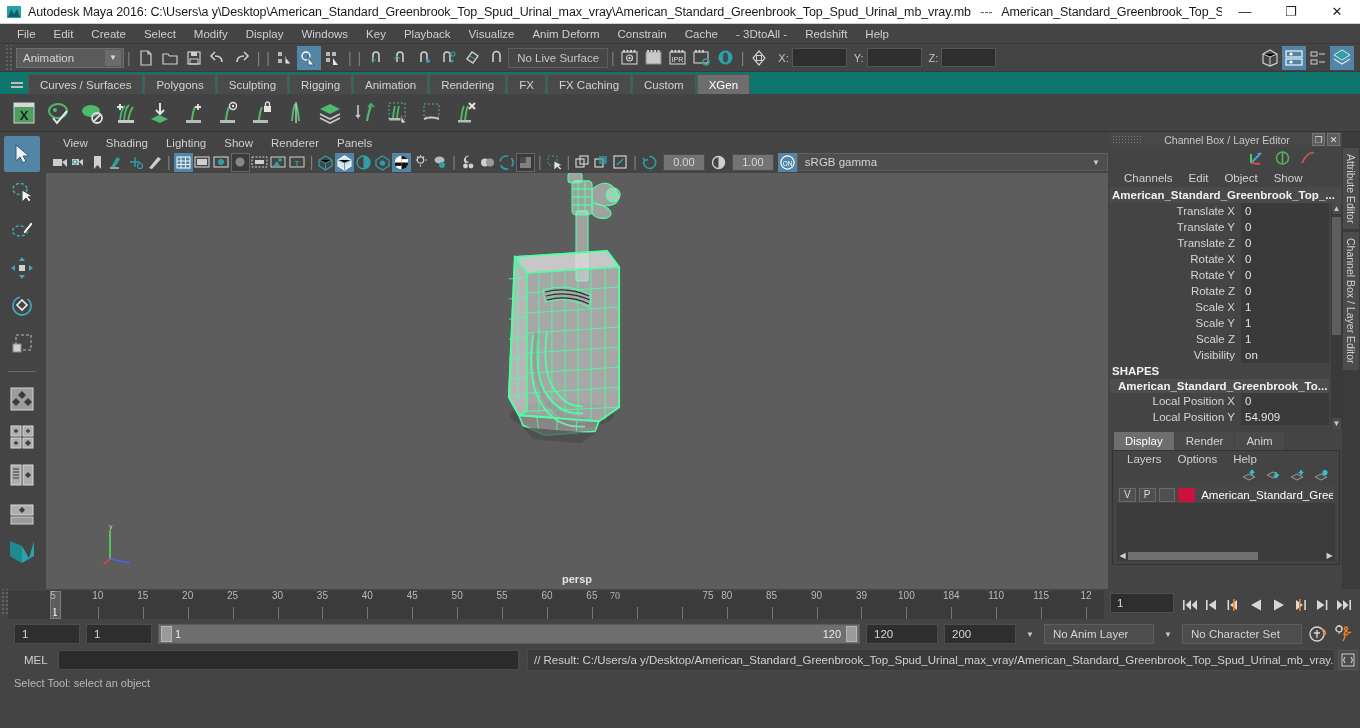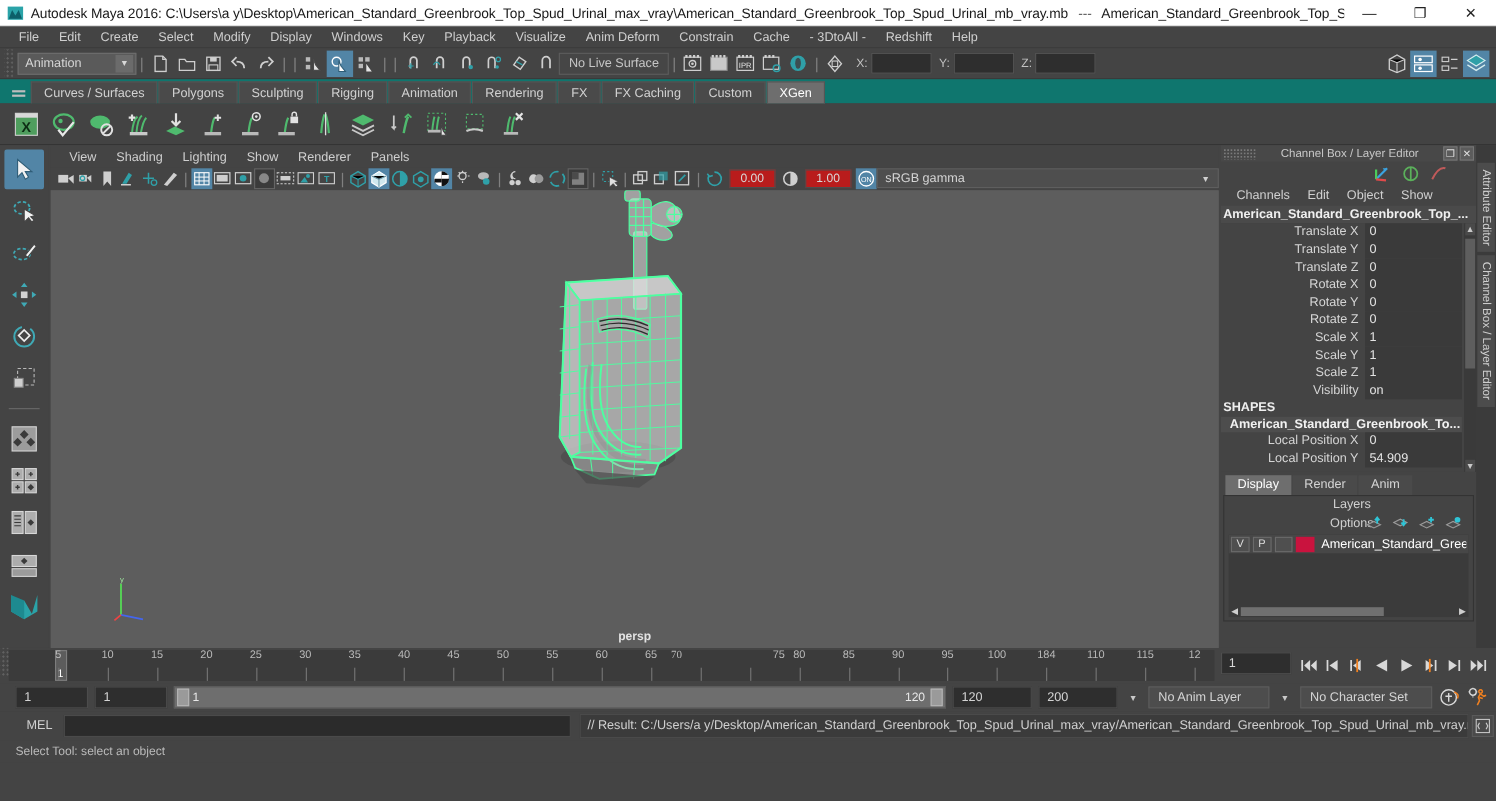--- a/index.html
+++ b/index.html
@@ -95,21 +95,21 @@
   .lsep { width:28px; height:1px; background:#6a6a6a; margin:7px 0; }
 
   
   .vpwrap { flex:1 1 auto; display:flex; flex-direction:column; background:#444; padding:2px 2px 0 2px;}
   .vpmenu { height:18px; background:#444444; display:flex; align-items:center; padding-left:8px; }
   .vpmenu .mi { padding:0 9px; font-size:11.5px; color:#cfcfcf; line-height:18px; }
   .vptool { height:22px; background:#444444; display:flex; align-items:center; padding-left:4px; }
   .vbtn { width:19px; height:19px; display:flex; align-items:center; justify-content:center; flex:none; }
   .vbtn.on { background:#5285a6; }
   .vbtn.dark { background:#3b3b3b; border:1px solid #666; }
-  .numbox { width:42px; height:17px; background:#b91c1c; color:#d8d8d8; font-size:11px;
+  .numbox { width:42px; height:17px; background:#737373; color:#d8d8d8; font-size:11px;
     display:flex; align-items:center; justify-content:center; border:1px solid #4d4d4d; }
   .gammabox { flex:1 1 auto; height:18px; background:#4e4e4e; border:1px solid #5e5e5e;
     display:flex; align-items:center; justify-content:space-between; padding:0 2px 0 7px;
     color:#d4d4d4; font-size:11.5px; max-width:none; }
   .gammabox .arrow { width:18px; height:14px; display:flex; align-items:center; justify-content:center;
     color:#cfcfcf; font-size:8px; }
   .viewport { flex:1 1 auto; position:relative; background:#5d5d5d; overflow:hidden; }
   .persp-label { position:absolute; left:50%; transform:translateX(-50%); bottom:4px;
     color:#e2e2e2; font-size:11px; font-weight:bold; }
   .axisgiz { position:absolute; left:56px; bottom:24px; width:36px; height:42px; }
@@ -1036,21 +1036,21 @@
             <div class="scrollarrow" style="bottom:0;">▼</div>
           </div>
         </div>
 
         <div class="layertabs">
           <div class="ltab active">Display</div>
           <div class="ltab">Render</div>
           <div class="ltab">Anim</div>
         </div>
         <div class="layerbox">
-          <div class="rmenu" style="height:17px;flex-direction:column;">
+          <div class="rmenu" style="height:17px;">
             <div class="mi" style="line-height:17px;">Layers</div>
             <div class="mi" style="line-height:17px;">Options</div>
             <div class="mi" style="line-height:17px;">Help</div>
           </div>
           <div style="display:flex;justify-content:flex-end;gap:9px;padding:1px 10px 2px 0;">
             <div>
               <svg width="15" height="13" viewBox="0 0 15 13">
                   <path d="M1 8 l6-3 l6 3 l-6 3 z" fill="#4a4a4a" stroke="#9a9a9a"></path>
                   <path d="M10 7 v-5 M8 4 l2-2.5 l2 2.5" stroke="#2fc4d6" stroke-width="1.7" fill="none"></path>
                 </svg>
@@ -1136,21 +1136,21 @@
           <div class="ticklbl" style="left: 607px; font-family: Liberation Serif, serif;">70</div>
           <div class="tick" style="left: 673.77px;"></div>
           <div class="ticklbl" style="left: 700px;">75</div>
           <div class="tick" style="left: 718.689px;"></div>
           <div class="ticklbl" style="left: 718.689px;">80</div>
           <div class="tick" style="left: 763.607px;"></div>
           <div class="ticklbl" style="left: 763.607px;">85</div>
           <div class="tick" style="left: 808.525px;"></div>
           <div class="ticklbl" style="left: 808.525px;">90</div>
           <div class="tick" style="left: 853.443px;"></div>
-          <div class="ticklbl" style="left: 853.443px;">95</div>
+          <div class="ticklbl" style="left: 853.443px;">39</div>
           <div class="tick" style="left: 898.361px;"></div>
           <div class="ticklbl" style="left: 898.361px;">100</div>
           <div class="tick" style="left: 943.279px;"></div>
           <div class="ticklbl" style="left: 943.279px;">184</div>
           <div class="tick" style="left: 988.197px;"></div>
           <div class="ticklbl" style="left: 988.197px;">110</div>
           <div class="tick" style="left: 1033.11px;"></div>
           <div class="ticklbl" style="left: 1033.11px;">115</div>
           <div class="tick" style="left: 1078.03px;"></div>
           <div class="ticklbl" style="left: 1078.03px;">12</div>

